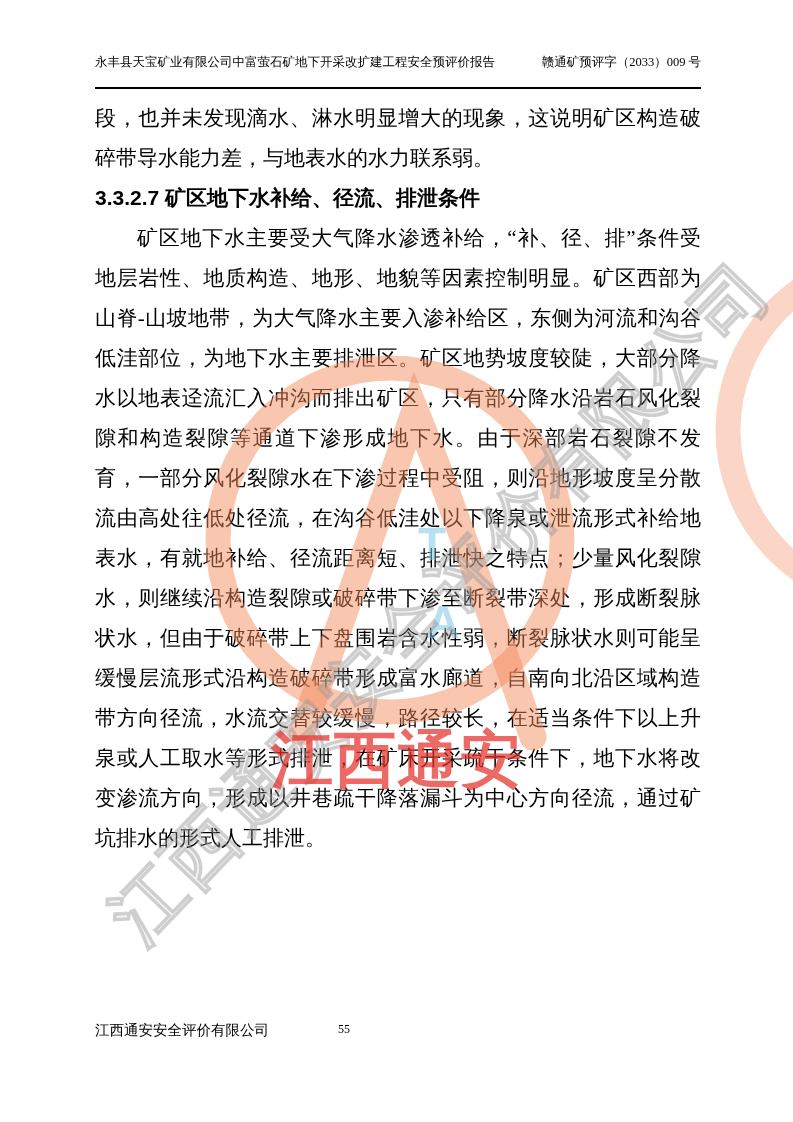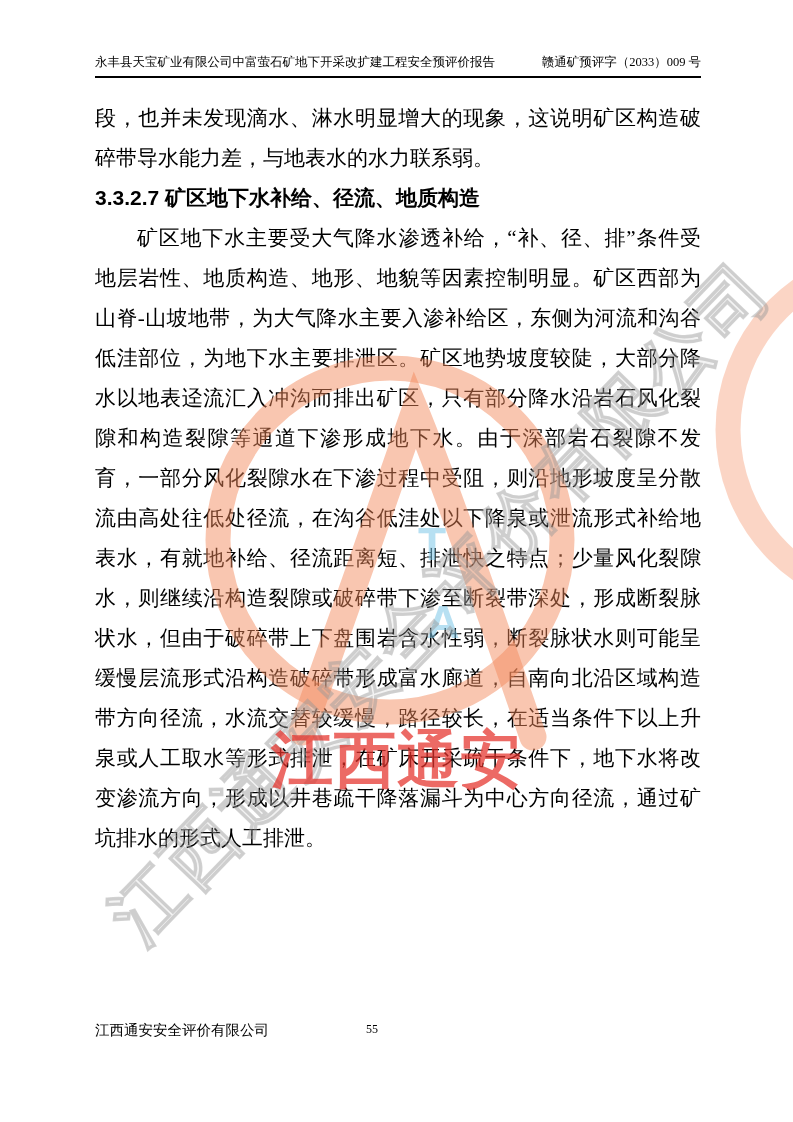--- a/index.html
+++ b/index.html
@@ -12,21 +12,21 @@
     font-family:"Liberation Serif", serif;
     color:#000;
   }
   
   .header {
     position:absolute;
     left:95px; top:52px; width:606px;
     display:flex; justify-content:space-between; align-items:flex-end;
     font-size:12.5px; line-height:20px;
     border-bottom:2px solid #000;
-    padding-bottom:4px;
+    padding-bottom:15px;
     white-space:nowrap;
     gap:42px;
   }
   
   .body-text {
     position:absolute;
     left:95px; top:98px; width:606px;
     font-size:21px; line-height:40px;
     text-align:justify; text-justify:inter-ideograph;
   }
@@ -37,21 +37,21 @@
     font-size:21px; font-weight:bold;
     line-height:40px; text-align:left;
   }
   
   .footer-company {
     position:absolute; left:95px; top:1020px;
     font-size:14.5px; line-height:20px;
   }
   .footer-pagenum {
     position:absolute; left:338px; top:1022px; width:40px;
-    font-size:12px; text-align:right;
+    font-size:12px; text-align:left;
   }
   
   .wm-layer {
     position:absolute; inset:0;
     pointer-events:none;
     z-index:5;
   }
   .wm-logo-svg { position:absolute; left:0; top:0; }
   .wm-diagonal {
     position:absolute;
@@ -84,21 +84,21 @@
 
 <div class="page">
 
   <div class="header">
     <span>永丰县天宝矿业有限公司中富萤石矿地下开采改扩建工程安全预评价报告</span>
     <span>赣通矿预评字（2033）009 号</span>
   </div>
 
   <div class="body-text">
     <p>段，也并未发现滴水、淋水明显增大的现象，这说明矿区构造破碎带导水能力差，与地表水的水力联系弱。</p>
-    <p class="section-heading">3.3.2.7 矿区地下水补给、径流、地质构造</p>
+    <p class="section-heading">3.3.2.7 矿区地下水补给、径流、排泄条件</p>
     <p class="para-indent">矿区地下水主要受大气降水渗透补给，“补、径、排”条件受地层岩性、地质构造、地形、地貌等因素控制明显。矿区西部为山脊-山坡地带，为大气降水主要入渗补给区，东侧为河流和沟谷低洼部位，为地下水主要排泄区。矿区地势坡度较陡，大部分降水以地表迳流汇入冲沟而排出矿区，只有部分降水沿岩石风化裂隙和构造裂隙等通道下渗形成地下水。由于深部岩石裂隙不发育，一部分风化裂隙水在下渗过程中受阻，则沿地形坡度呈分散流由高处往低处径流，在沟谷低洼处以下降泉或泄流形式补给地表水，有就地补给、径流距离短、排泄快之特点；少量风化裂隙水，则继续沿构造裂隙或破碎带下渗至断裂带深处，形成断裂脉状水，但由于破碎带上下盘围岩含水性弱，断裂脉状水则可能呈缓慢层流形式沿构造破碎带形成富水廊道，自南向北沿区域构造带方向径流，水流交替较缓慢，路径较长，在适当条件下以上升泉或人工取水等形式排泄，在矿床开采疏干条件下，地下水将改变渗流方向，形成以井巷疏干降落漏斗为中心方向径流，通过矿坑排水的形式人工排泄。</p>
   </div>
 
   <div class="footer-company">江西通安安全评价有限公司</div>
   <div class="footer-pagenum">55</div>
 
   <div class="wm-layer">
 
     <svg class="wm-logo-svg" width="793" height="1122" viewBox="0 0 793 1122">
 

